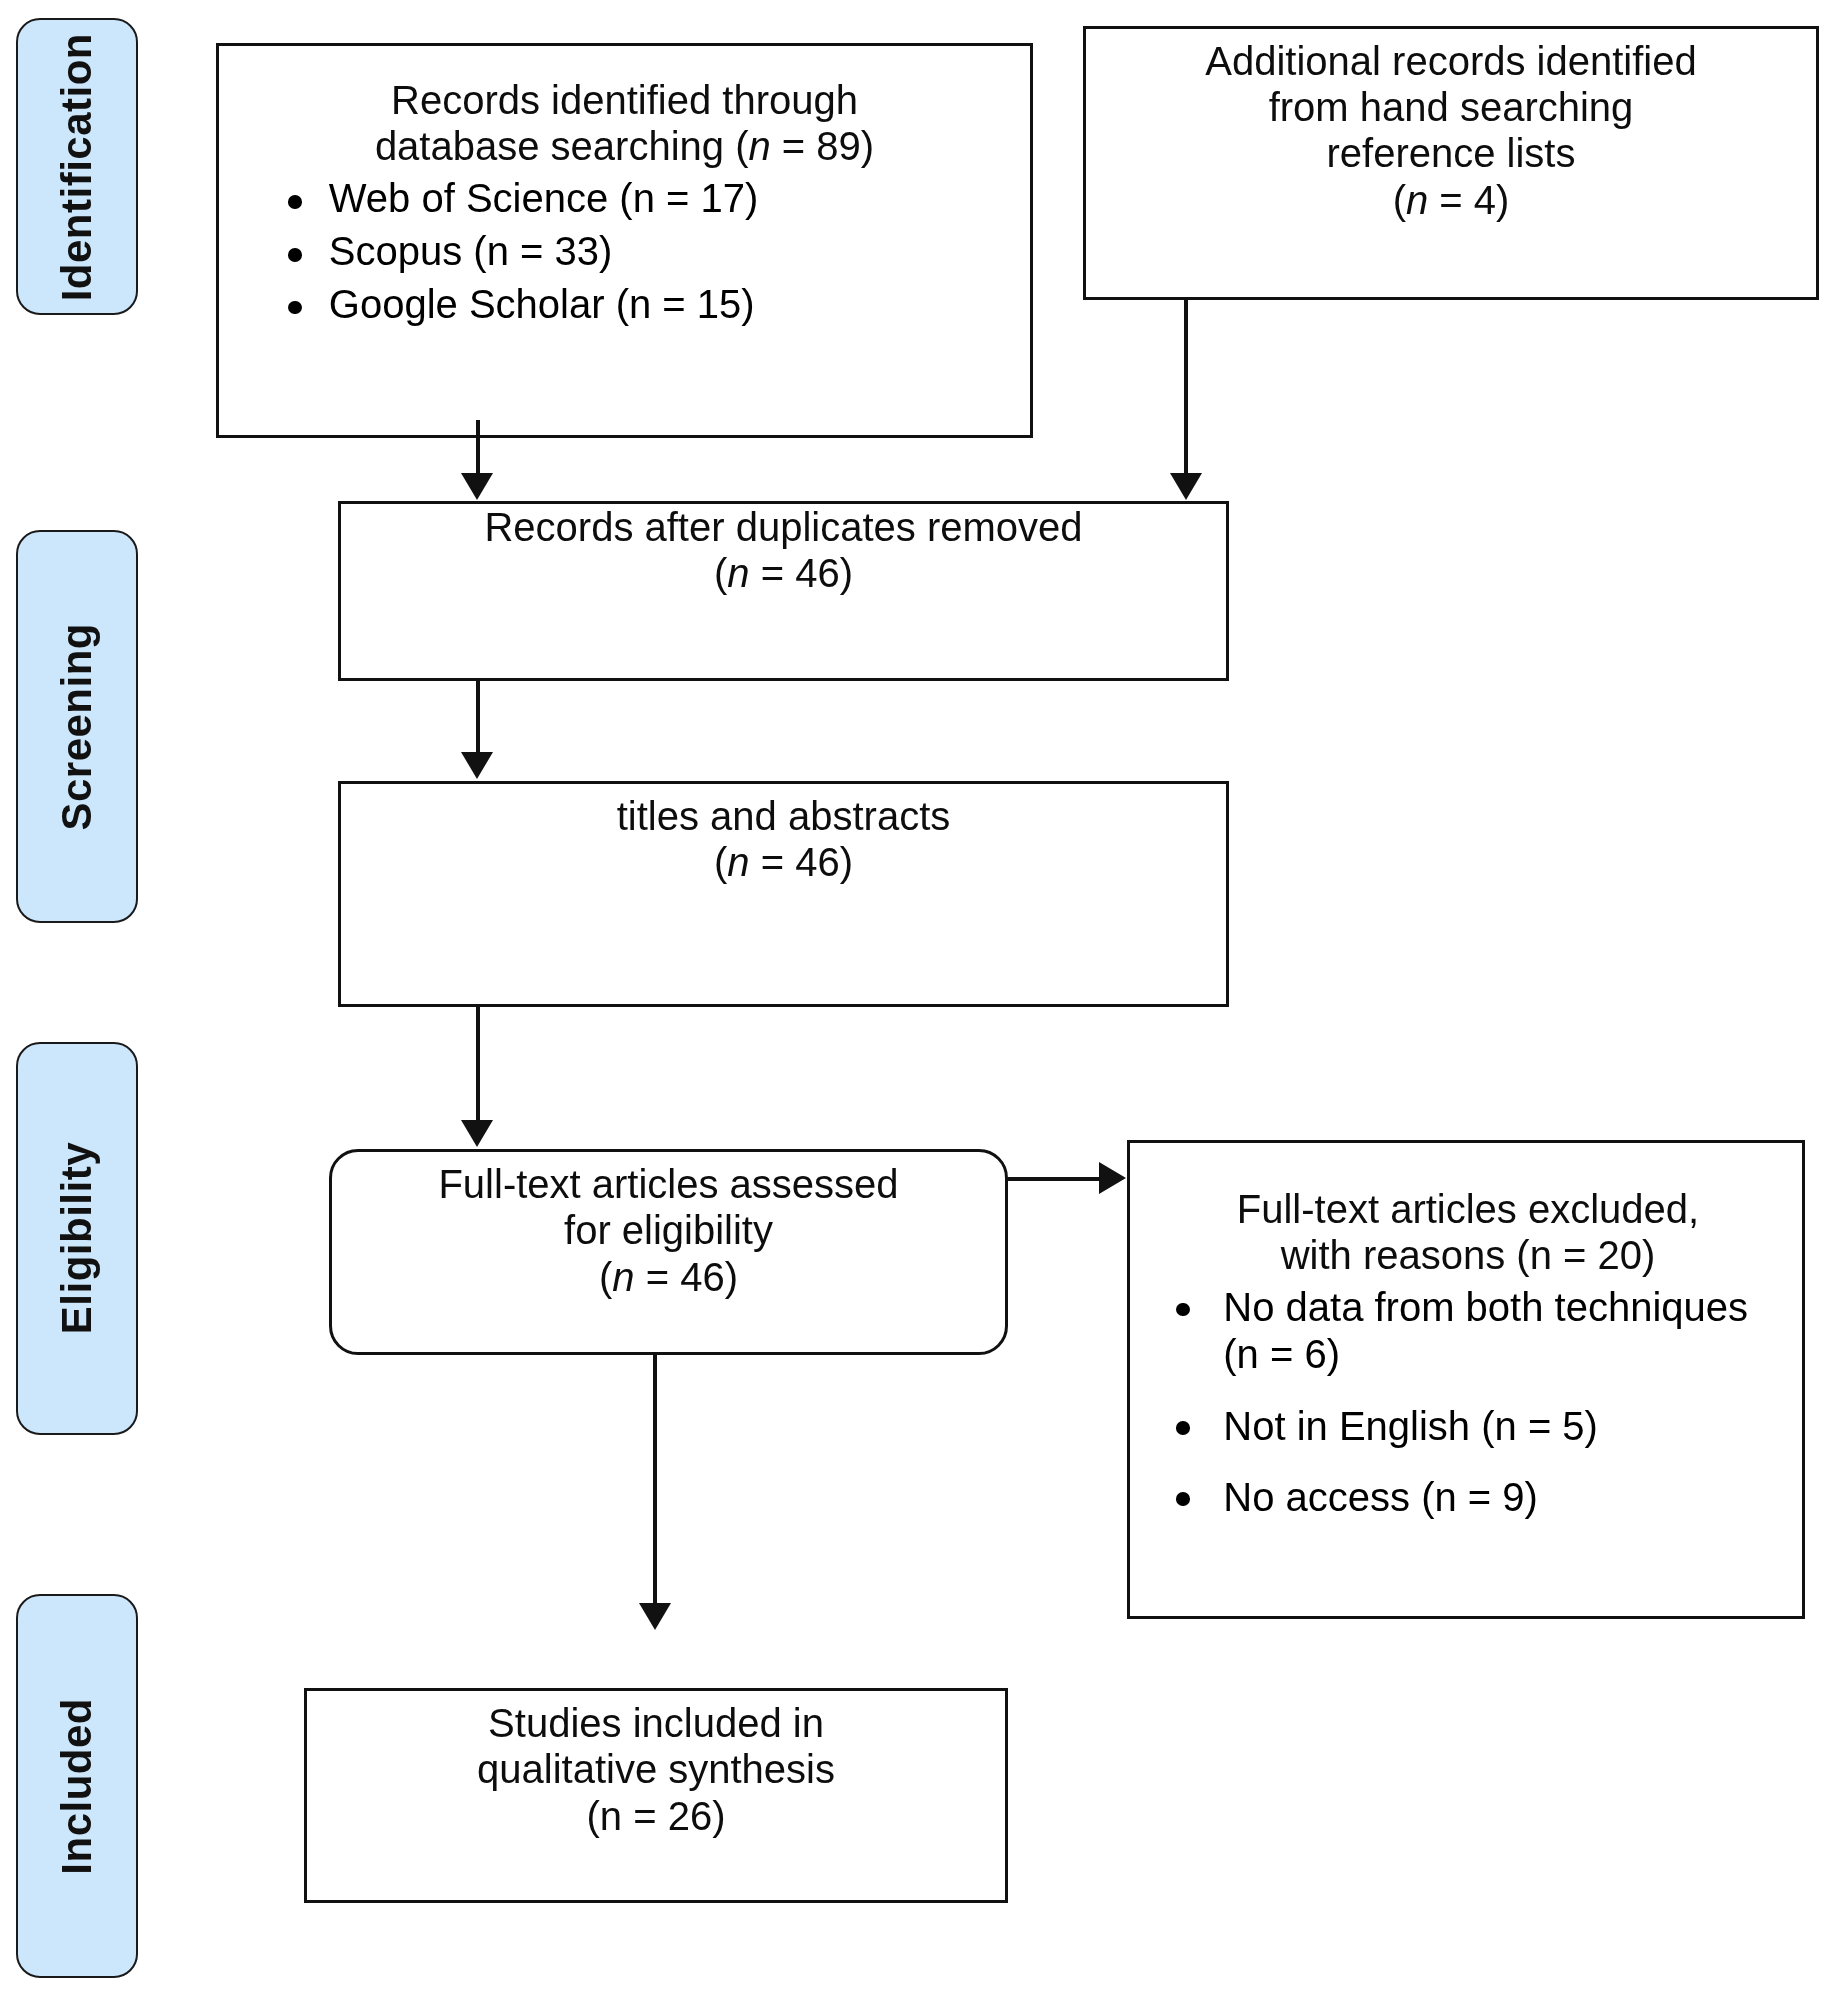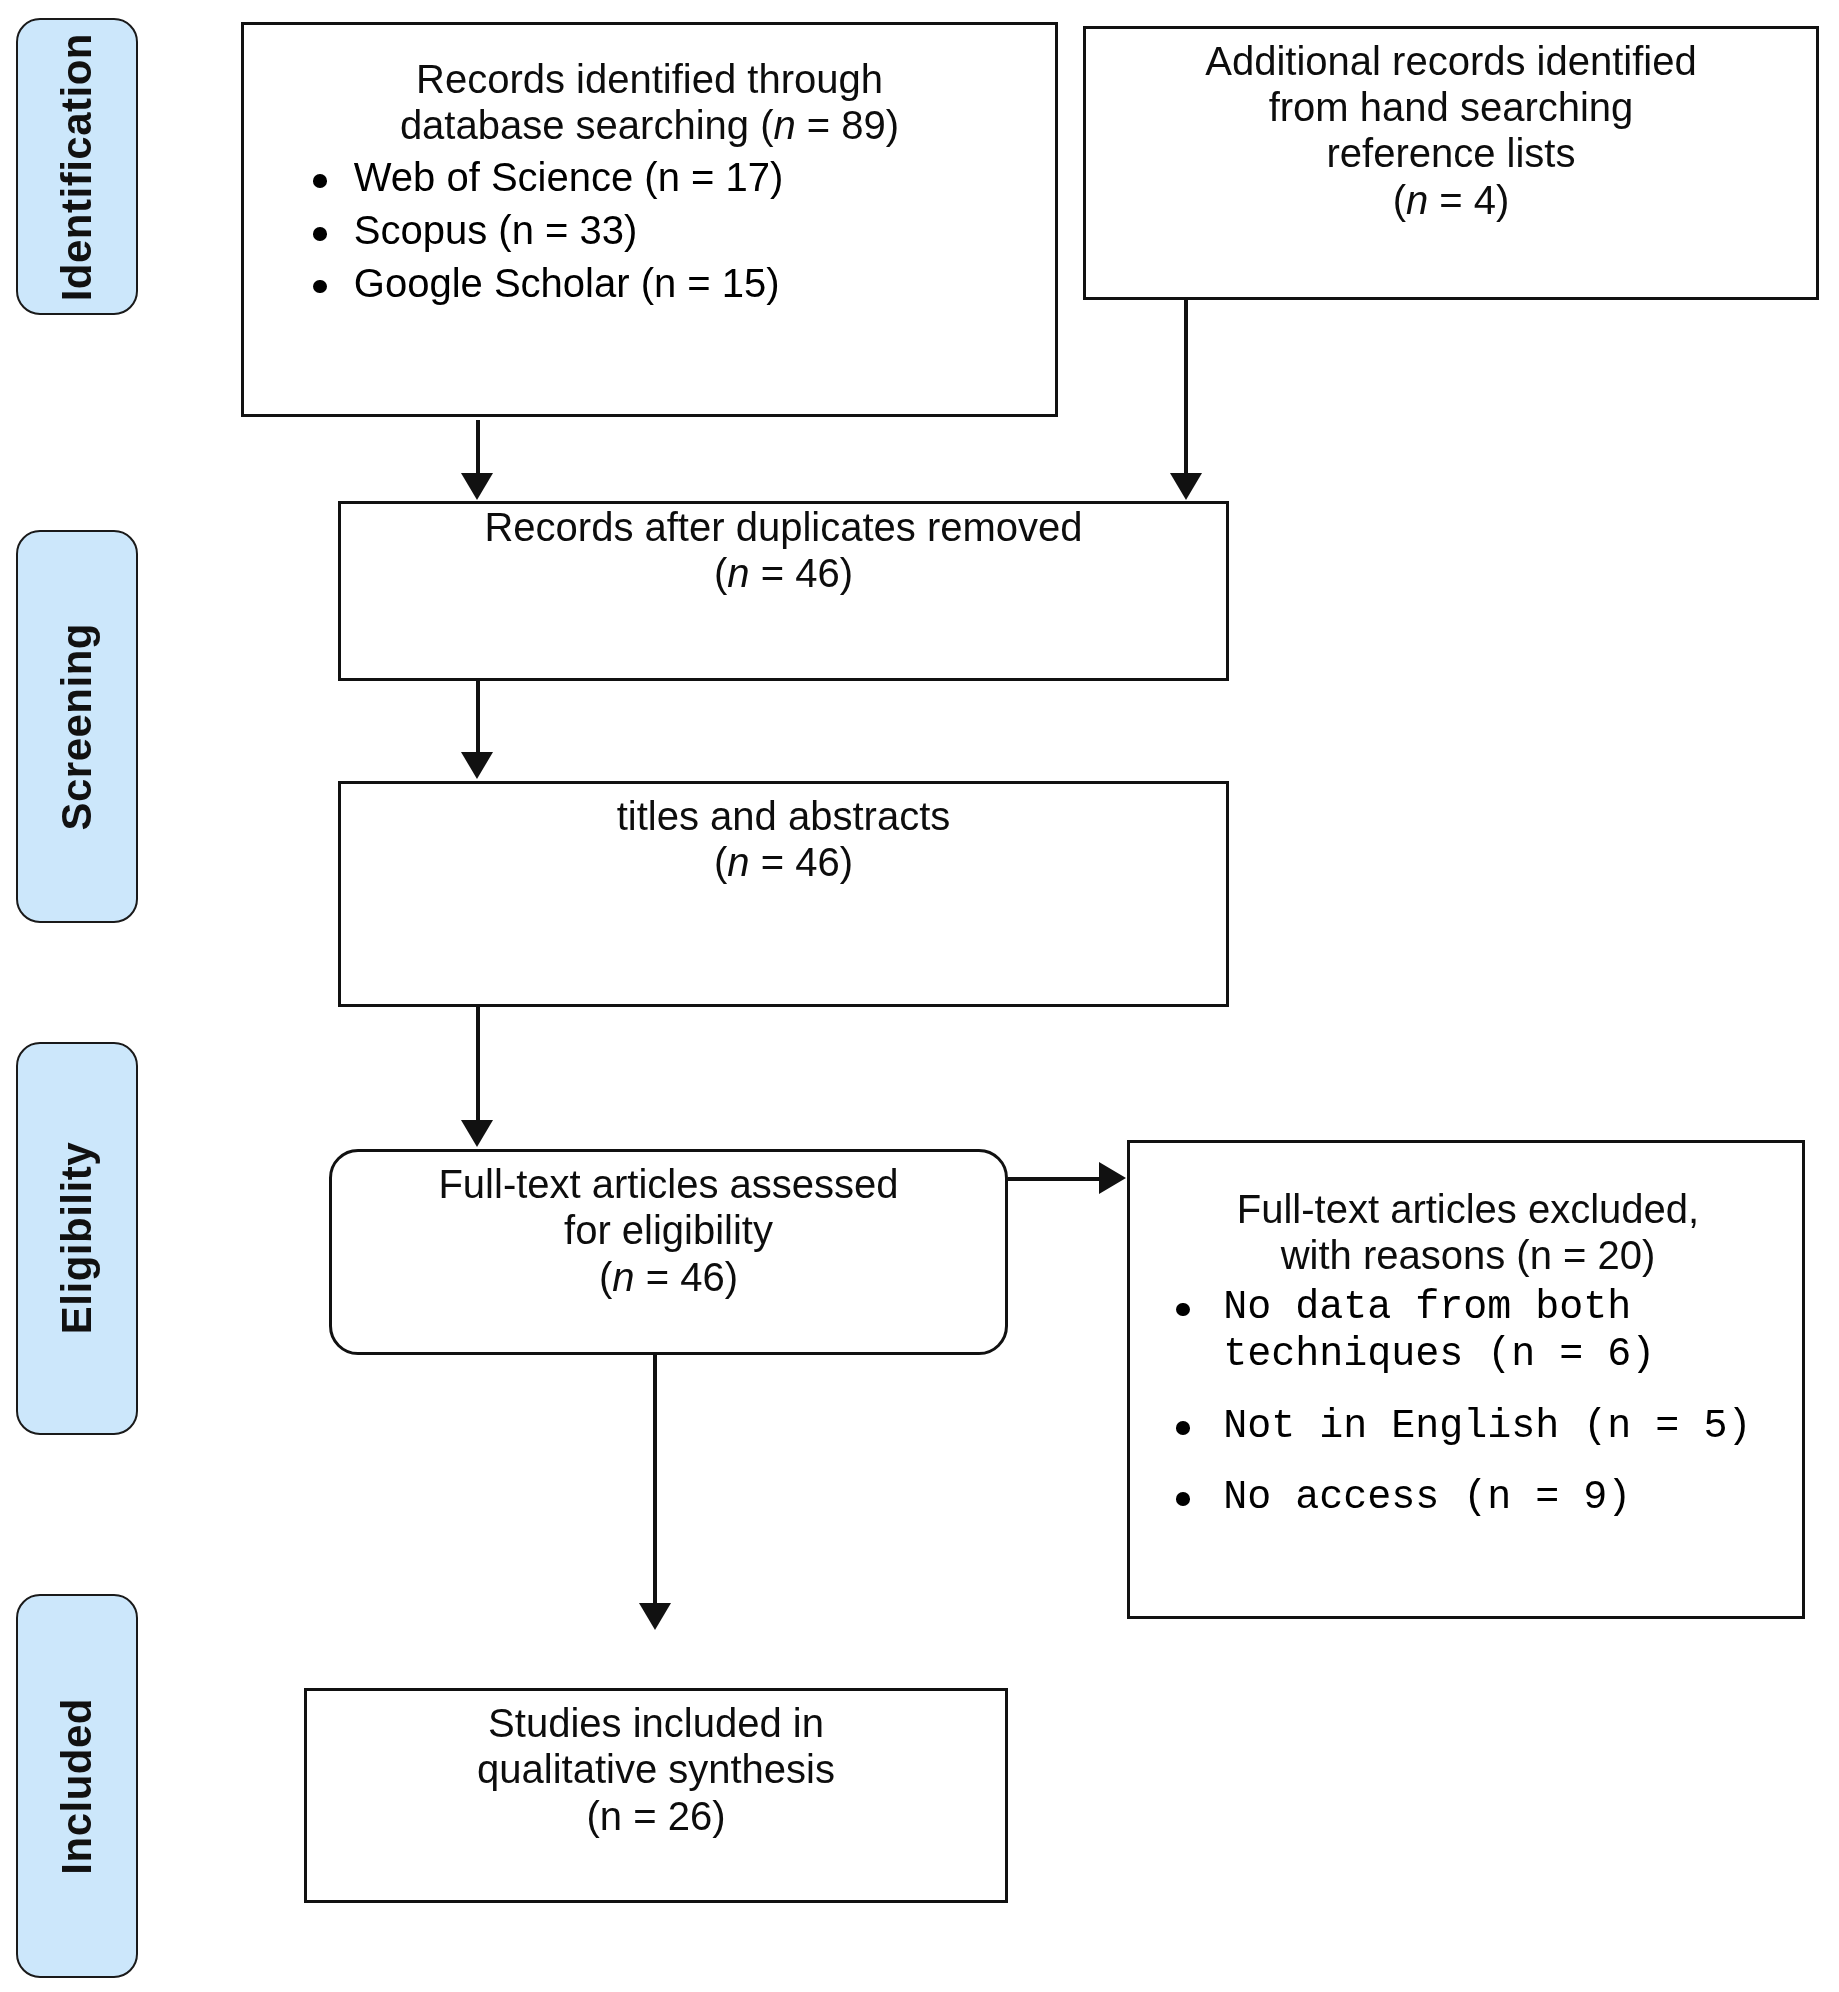--- a/index.html
+++ b/index.html
@@ -69,21 +69,21 @@
   .blist li:before{
     content:"";
     position:absolute;
     left:7.3px;
     top:20px;
     width:13.7px;
     height:13.7px;
     border-radius:50%;
     background:#000;
   }
-  .blist.spaced li{margin-bottom:24px;font-family:Liberation Mono, monospace;}
+  .blist.spaced li{margin-bottom:24px;}
   .blist.tight{padding-left:18.3px;}
   .blist.tight li{padding-left:51px;}
   .blist.tight li:before{left:3.7px;top:18.3px;}
   
   .vline{position:absolute;width:3.7px;background:#111;}
   .hline{position:absolute;height:3.7px;background:#111;}
   .arrow-down{
     position:absolute;
     width:0;height:0;
     border-left:16.4px solid transparent;
@@ -112,21 +112,21 @@
   </div>
 
   <div class="stage" style="left:16.4px;top:1042px;width:122px;height:393px;">
     <span class="stage-label">Eligibility</span>
   </div>
 
   <div class="stage" style="left:16.4px;top:1594px;width:122px;height:384px;">
     <span class="stage-label">Included</span>
   </div>
 
-  <div class="fbox topalign" style="left:216px;top:22px;width:817px;height:395px;padding-top:31px;margin-left:25px;">
+  <div class="fbox topalign" style="left:216px;top:43px;width:817px;height:395px;padding-top:31px;">
     <div class="ftitle">Records identified through</div>
     <div class="ftitle">
       <span>database searching (</span><span class="it">n</span><span> = 89)</span>
     </div>
     <ul class="blist">
       <li>
         <span>Web of Science (</span><span class="it">n</span><span> = 17)</span>
       </li>
       <li>
         <span>Scopus (</span><span class="it">n</span><span> = 33)</span>

